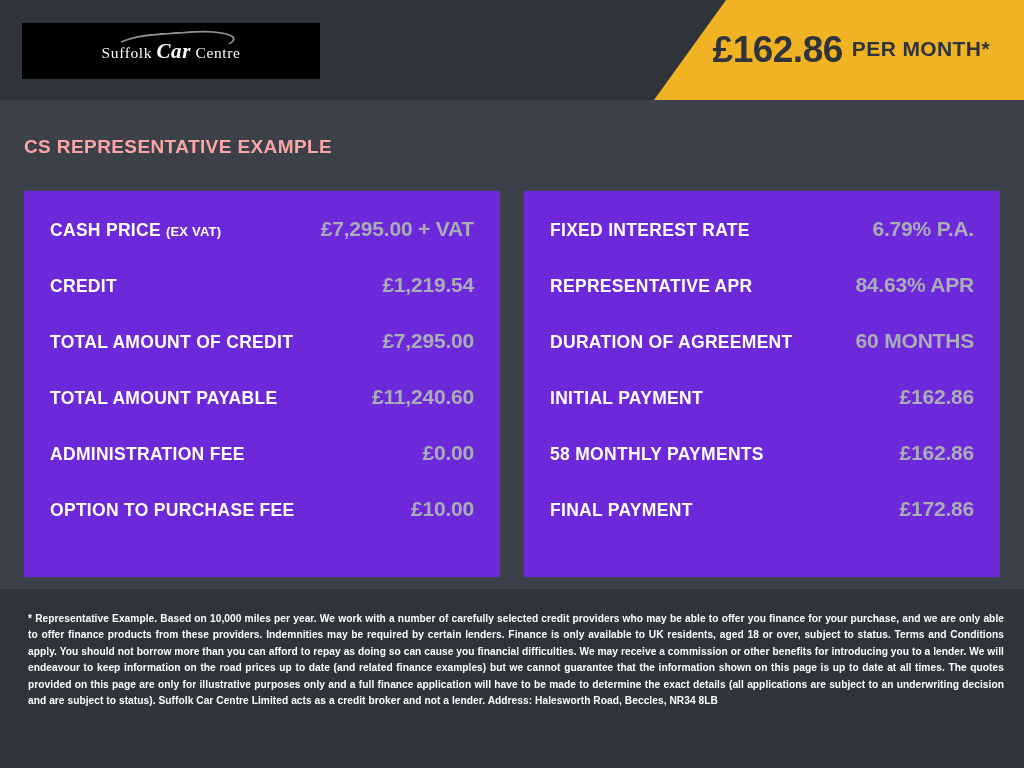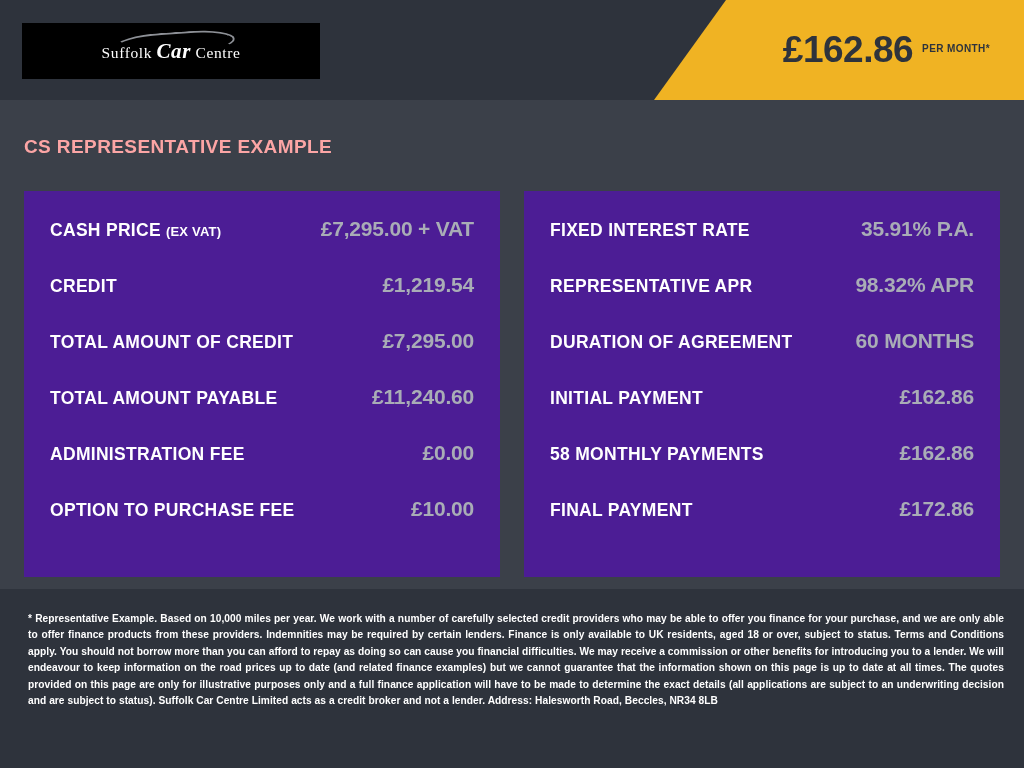--- a/index.html
+++ b/index.html
@@ -90,21 +90,21 @@
     padding-right: 34px;
   }
   .price-amount {
     color: #2e333c;
     font-size: 37px;
     font-weight: bold;
     letter-spacing: -0.5px;
   }
   .price-per {
     color: #2e333c;
-    font-size: 10px;
+    font-size: 21px;
     font-weight: bold;
     letter-spacing: 0.4px;
     margin-left: 9px;
     padding-bottom: 3px;
   }
 
   
   .section-title {
     margin: 36px 0 0 24px;
     color: #fca5a5;
@@ -115,21 +115,21 @@
 
   
   .panels {
     display: flex;
     gap: 24px;
     padding: 0 24px;
     margin-top: 33px;
   }
   .panel {
     flex: 1;
-    background: #4c1d95;
+    background: #6d28d9;
     padding: 26px 26px 24px 26px;
   }
   .row {
     display: flex;
     align-items: baseline;
     justify-content: space-between;
     height: 56px;
   }
   .row-label {
     color: #ffffff;
@@ -218,25 +218,25 @@
       </div>
       <div class="row">
         <div class="row-label">OPTION TO PURCHASE FEE</div>
         <div class="row-value">£10.00</div>
       </div>
     </div>
 
     <div class="panel">
       <div class="row">
         <div class="row-label">FIXED INTEREST RATE</div>
-        <div class="row-value">35.91% P.A.</div>
+        <div class="row-value">6.79% P.A.</div>
       </div>
       <div class="row">
         <div class="row-label">REPRESENTATIVE APR</div>
-        <div class="row-value">98.32% APR</div>
+        <div class="row-value">84.63% APR</div>
       </div>
       <div class="row">
         <div class="row-label">DURATION OF AGREEMENT</div>
         <div class="row-value">60 MONTHS</div>
       </div>
       <div class="row">
         <div class="row-label">INITIAL PAYMENT</div>
         <div class="row-value">£162.86</div>
       </div>
       <div class="row">

